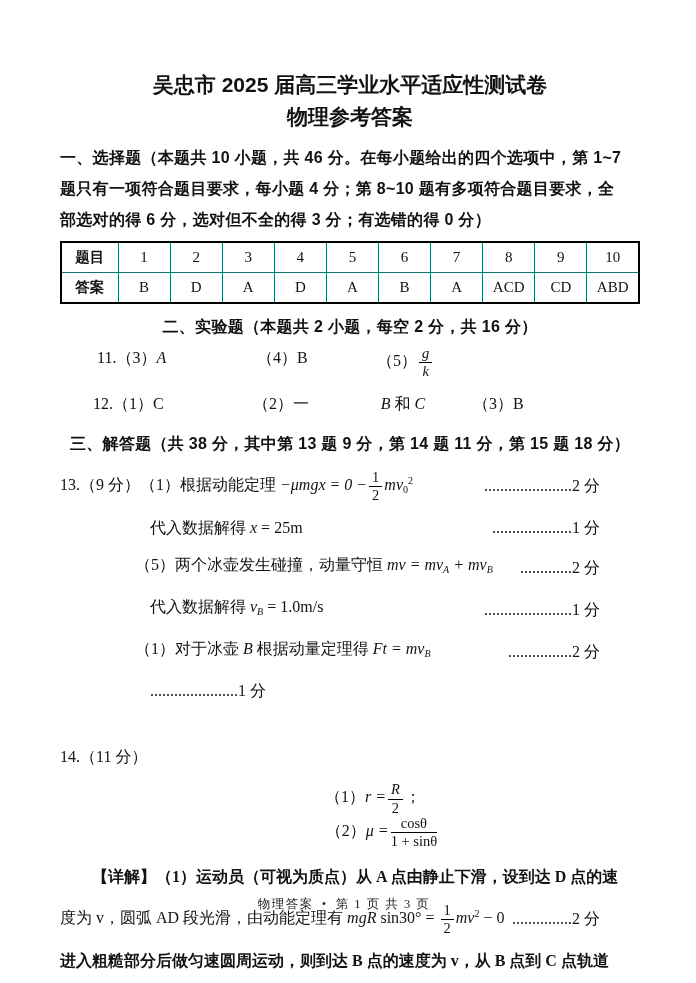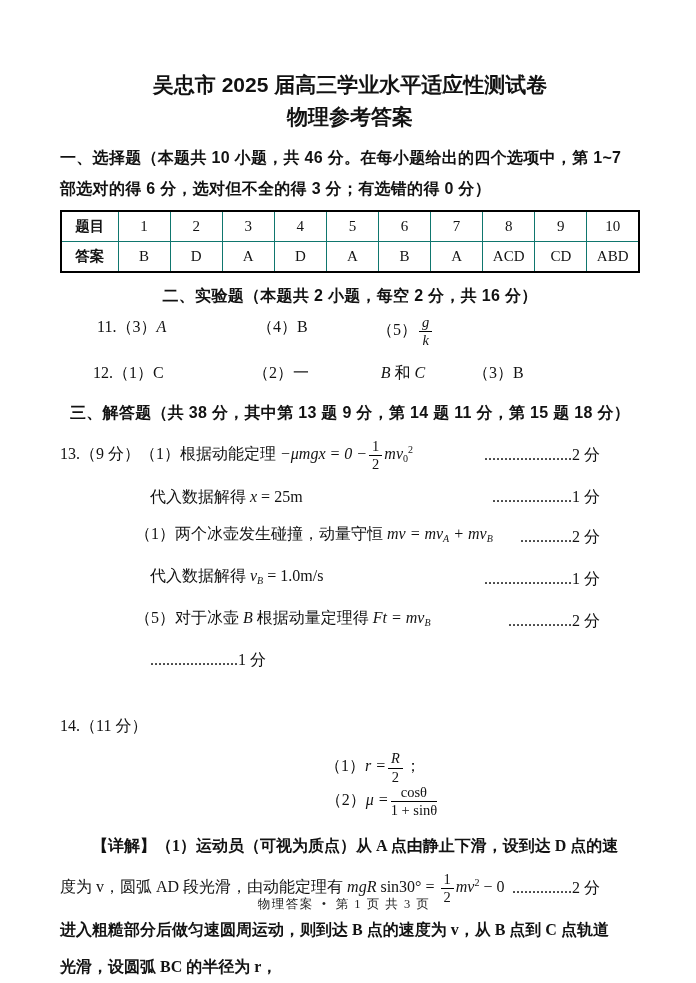--- a/index.html
+++ b/index.html
@@ -66,20 +66,21 @@
 </head>
 <body>
 
 <div class="page">
 
   <h1 class="title">吴忠市 2025 届高三学业水平适应性测试卷</h1>
   <h2 class="subtitle">物理参考答案</h2>
 
   <div class="hpar">
     <div>一、选择题（本题共 10 小题，共 46 分。在每小题给出的四个选项中，第 1~7</div>
+    <div>题只有一项符合题目要求，每小题 4 分；第 8~10 题有多项符合题目要求，全</div>
     <div>部选对的得 6 分，选对但不全的得 3 分；有选错的得 0 分）</div>
   </div>
 
   <table class="anst">
     <colgroup>
       <col class="c0">
         <col>
         <col>
         <col>
         <col>
@@ -162,37 +163,37 @@
   <div class="sline ind-sub">
     <span class="lft">
       <span>代入数据解得</span>
       <span class="it">x</span><span> = 25m</span>
     </span>
     <span class="leader"><span>....................</span><span>1 分</span></span>
   </div>
 
   <div class="sline ind-num">
     <span class="lft">
-      <span>（1）两个冰壶发生碰撞，动量守恒</span>
+      <span>（5）两个冰壶发生碰撞，动量守恒</span>
       <span class="it">mv = mv</span><span class="ssub">A</span><span class="it"> + mv</span><span class="ssub">B</span>
     </span>
     <span class="leader"><span>.............</span><span>2 分</span></span>
   </div>
 
   <div class="sline ind-sub">
     <span class="lft">
       <span>代入数据解得</span>
       <span class="it">v</span><span class="ssub">B</span><span> = 1.0m/s</span>
     </span>
     <span class="leader"><span>......................</span><span>1 分</span></span>
   </div>
 
   <div class="sline ind-num" style="margin-top:6px;">
     <span class="lft">
-      <span>（5）对于冰壶 </span><span class="it">B</span><span> 根据动量定理得</span>
+      <span>（1）对于冰壶 </span><span class="it">B</span><span> 根据动量定理得</span>
       <span class="it">Ft = mv</span><span class="ssub">B</span>
     </span>
     <span class="leader"><span>................</span><span>2 分</span></span>
   </div>
 
   <div class="sline ind-sub">
     <span class="leader"><span>......................</span><span>1 分</span></span>
   </div>
 
   <div class="plain gap-before-14">14.（11 分）</div>

